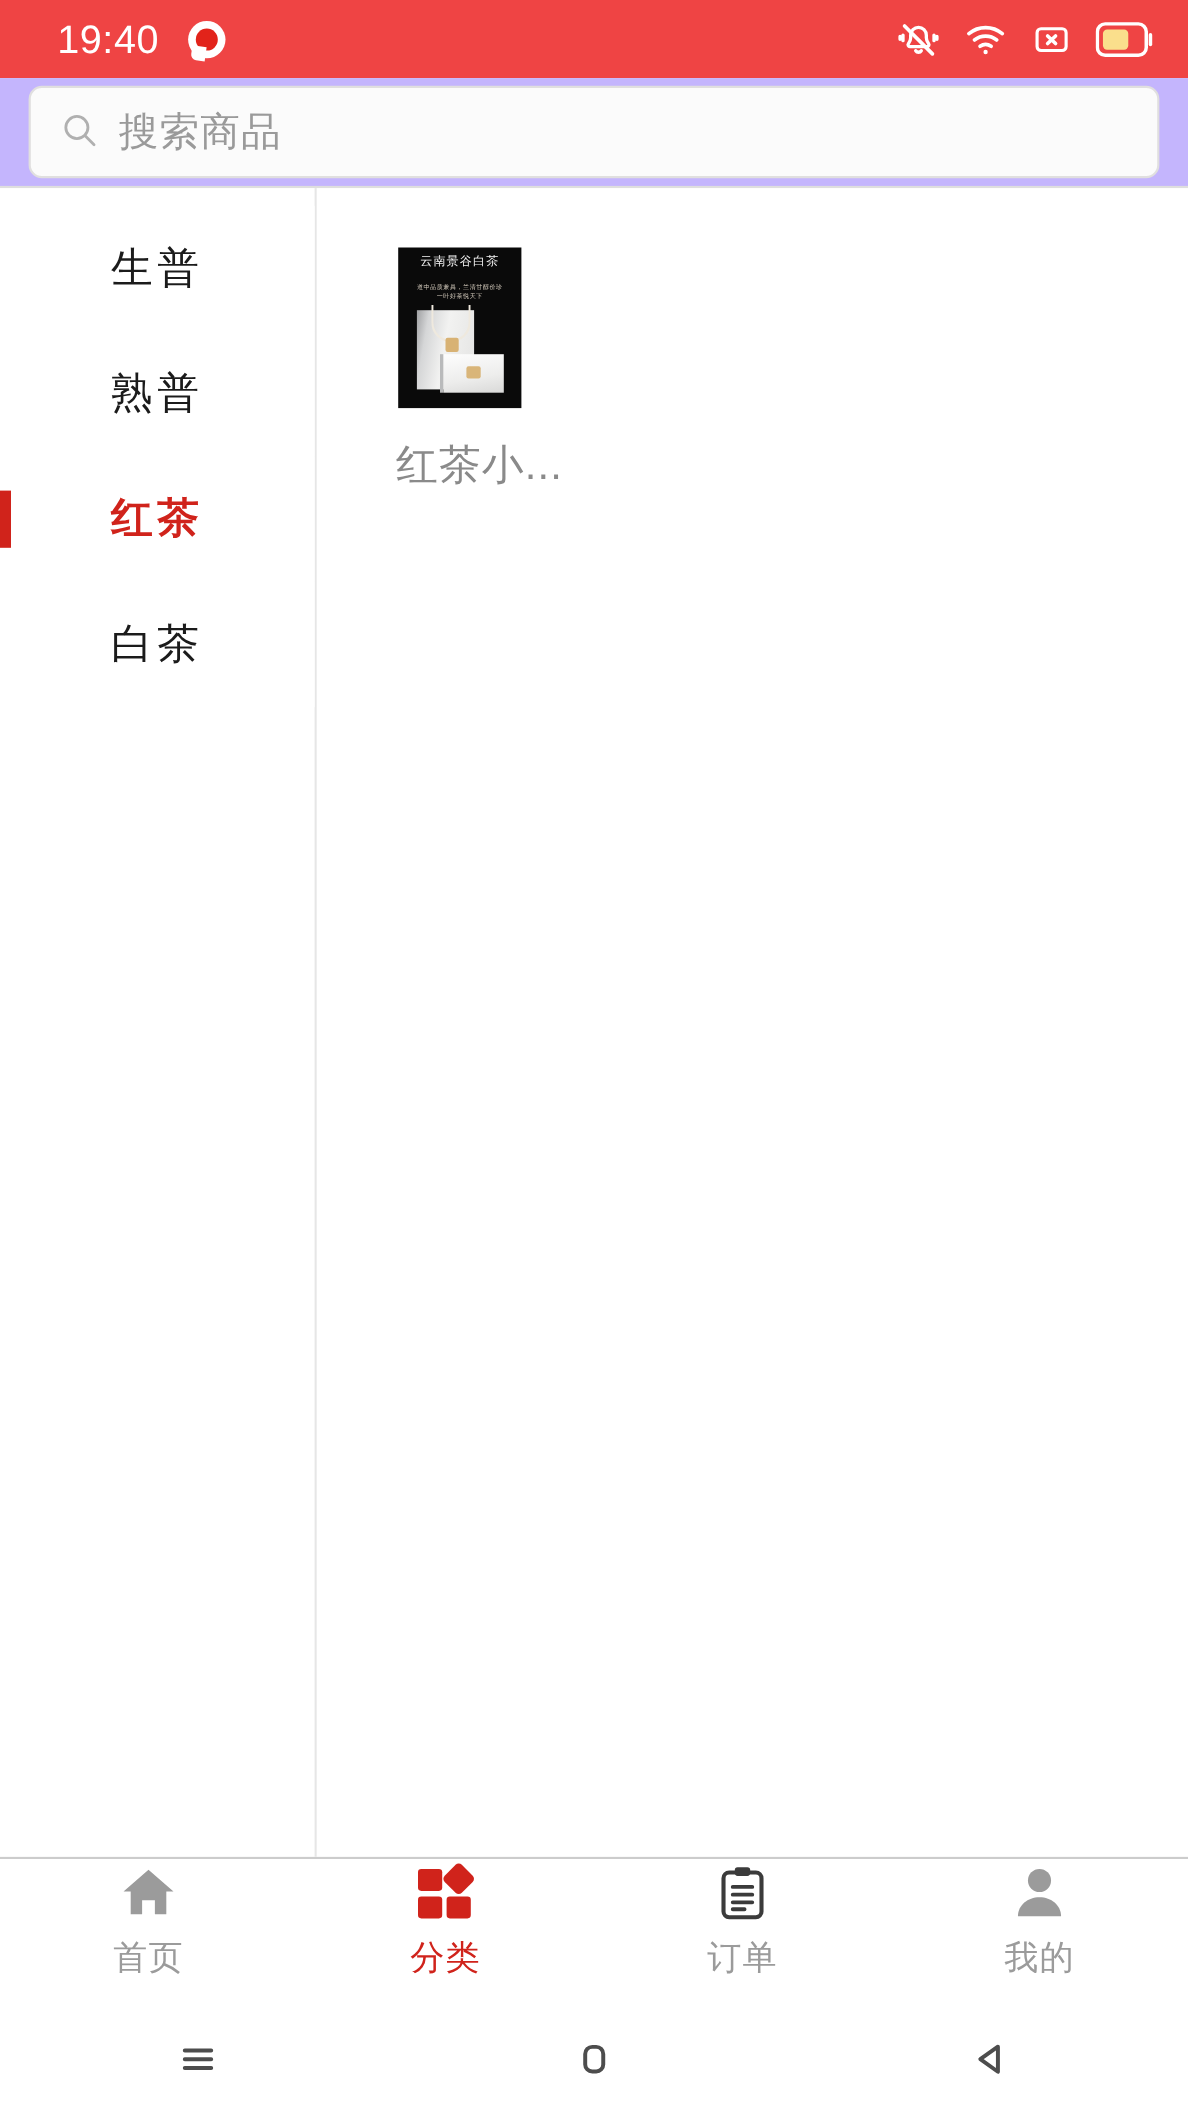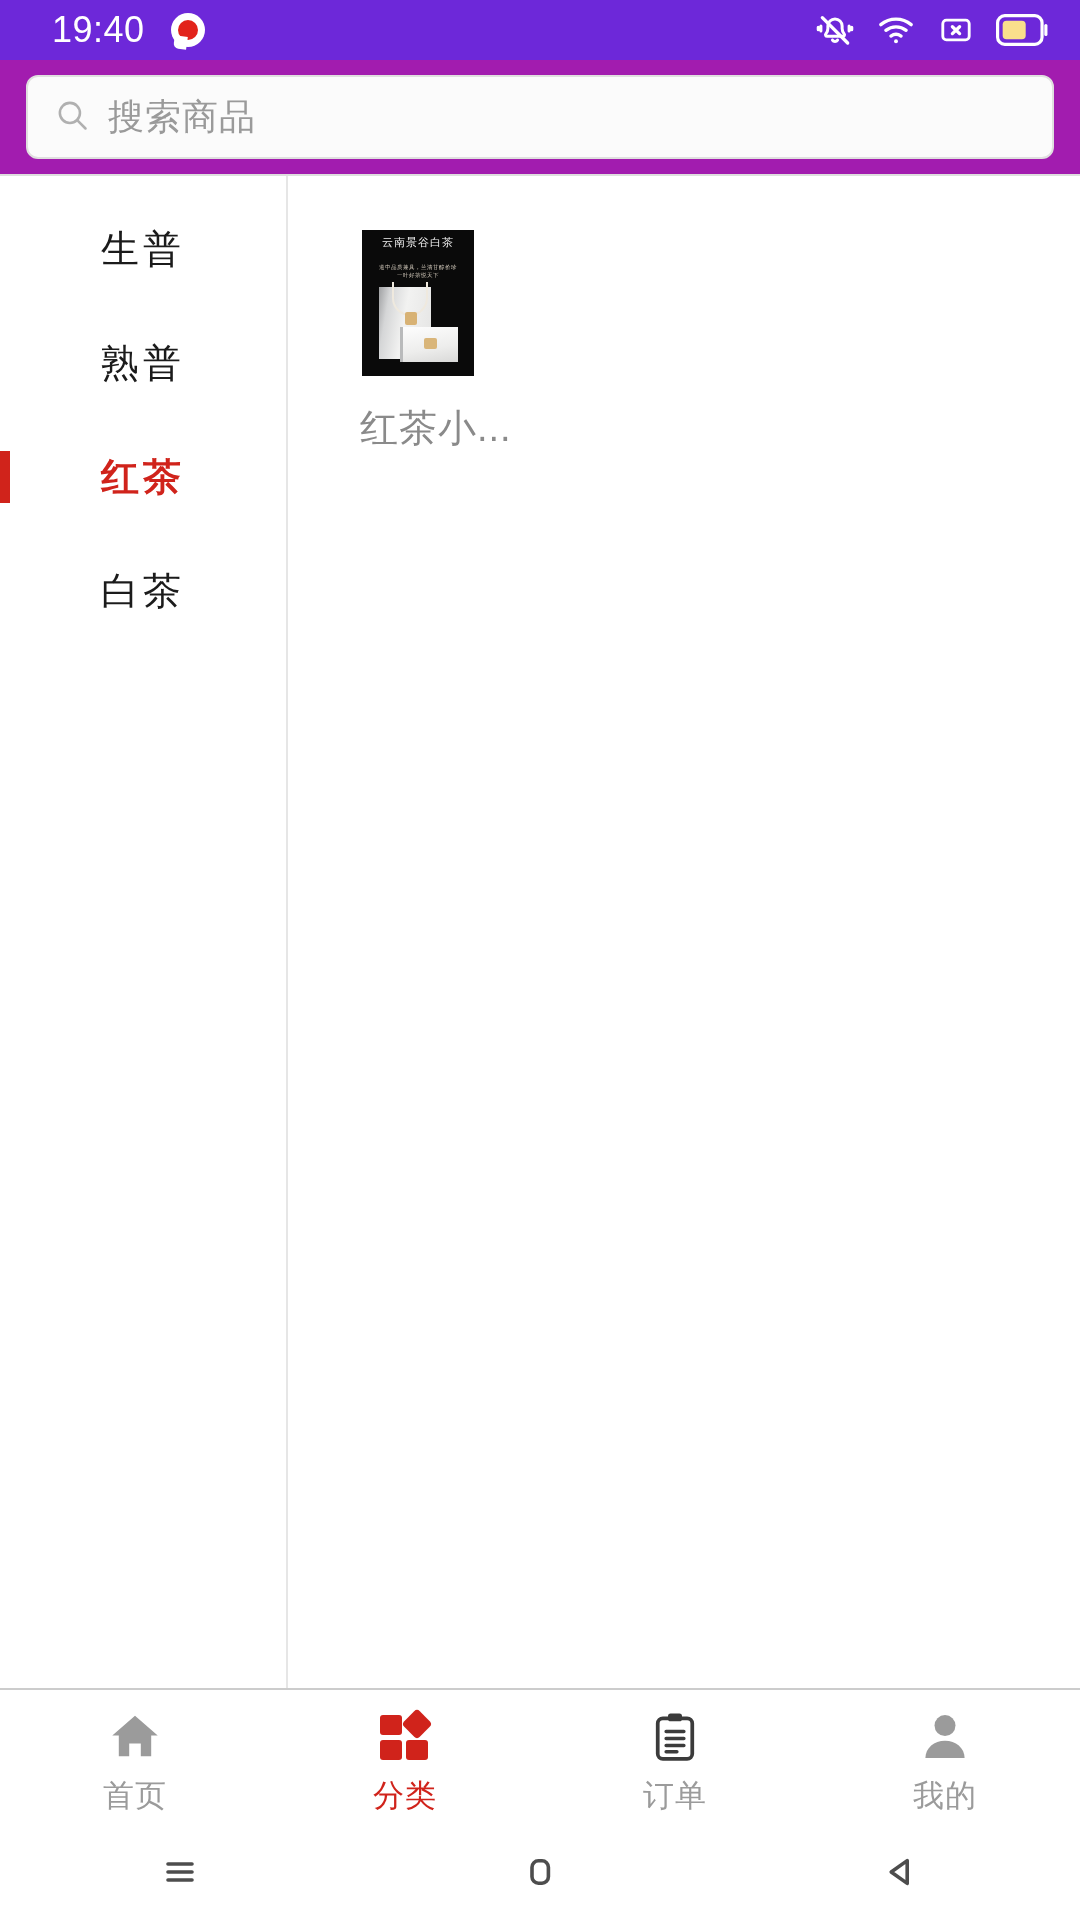--- a/index.html
+++ b/index.html
@@ -17,22 +17,22 @@
     position: relative;
     width: 1080px;
     height: 1920px;
     background: #ffffff;
     display: flex;
     flex-direction: column;
   }
 
   
   .status-bar {
-    height: 60px;
-    background: #6d28d9;
+    height: 71px;
+    background: #ef4444;
     display: flex;
     align-items: center;
     padding: 0 30px 0 52px;
     flex: 0 0 auto;
   }
   .status-time {
     color: #ffffff;
     font-size: 36px;
     font-weight: 400;
     letter-spacing: 0.5px;
@@ -70,22 +70,22 @@
   .status-icons {
     display: flex;
     align-items: center;
     gap: 22px;
   }
   .status-icons svg { display: block; }
 
   
   .search-wrap {
     flex: 0 0 auto;
-    height: 116px;
-    background: #a21caf;
+    height: 100px;
+    background: #c4b5fd;
     display: flex;
     align-items: center;
     padding: 0 26px;
     border-bottom: 2px solid #dedede;
   }
   .search-box {
     flex: 1 1 auto;
     height: 84px;
     background: #fbfbfb;
     border: 2px solid #e0dfdf;
@@ -247,21 +247,20 @@
     white-space: nowrap;
   }
 
   
   .tabbar {
     flex: 0 0 auto;
     height: 134px;
     background: #ffffff;
     display: flex;
     align-items: flex-start;
-    padding-top: 16px;
     text-align: center;
   }
   .tab {
     flex: 1 1 0;
     display: flex;
     flex-direction: column;
     align-items: center;
     gap: 12px;
   }
   .tab-icon {

